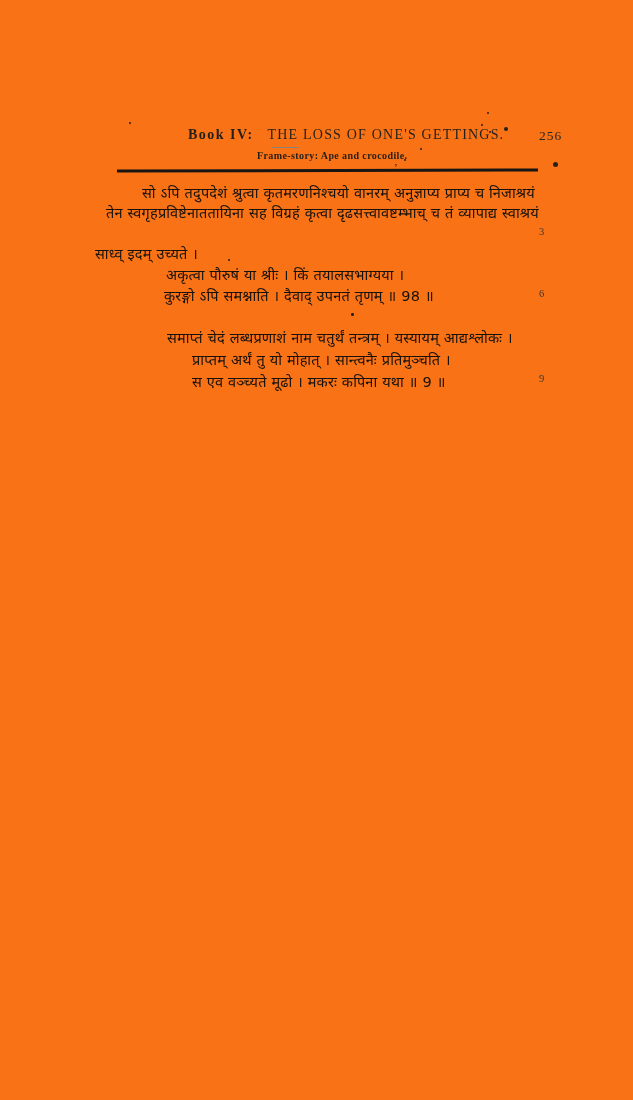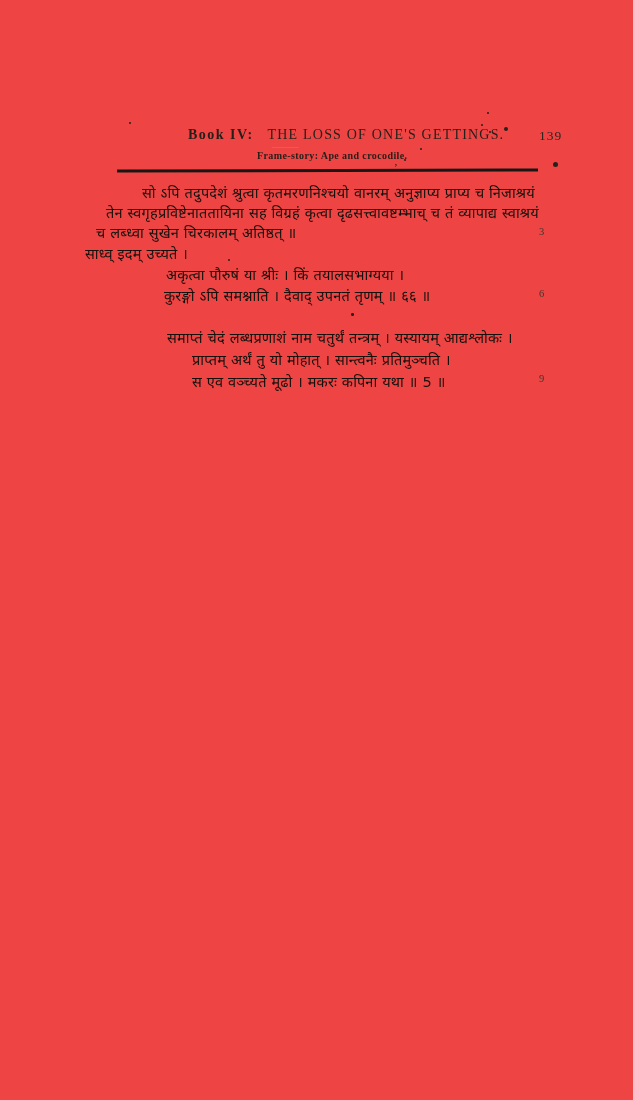--- a/index.html
+++ b/index.html
@@ -1,20 +1,20 @@
 <!DOCTYPE html>
 <html><head>
 <meta charset="utf-8">
 <style>
   html,body{margin:0;padding:0;background:#e8e8e6;}
   .page{
     position:relative;
     width:633px;height:1100px;
     margin:0 auto;
-    background:#ef4444;
+    background:#f97316;
     overflow:hidden;
     font-family:"Liberation Serif", serif;
     color:#1c1711;
   }
   
   .header-line{
     position:absolute;top:127px;left:188px;
     font-size:14px;letter-spacing:1px;white-space:nowrap;
     color:#241f19;
   }
@@ -45,21 +45,21 @@
   .dn{
     position:absolute;
     font-family:"DejaVu Sans", sans-serif;
     font-size:14.5px;line-height:20px;
     color:#16110c;white-space:nowrap;letter-spacing:0.2px;
     font-weight:500;
   }
   .l1{top:183px;left:142px;}
   .l2{top:203px;left:90px;margin-left:16px;}
   .l3{top:223px;left:96px;}
-  .l4{top:244px;left:85px;}
+  .l4{top:244px;left:95px;}
   .l5{top:265px;left:166px;}
   .l6{top:286px;left:164px;}
   .l7{top:328px;left:167px;}
   .l8{top:350px;left:192px;}
   .l9{top:372px;left:192px;}
   .lnum{
     position:absolute;left:539px;
     font-family:"Liberation Serif",serif;
     font-size:10.5px;color:#3c362e;
   }
@@ -80,41 +80,40 @@
   .sp10{top:148px;left:420px;width:2px;height:2px;}
 </style>
 </head>
 <body>
 
 <div class="page">
 
   <div class="header-line">
     <span class="book-label">Book IV:</span><span class="head-title">THE LOSS OF ONE'S GETTINGS.</span>
   </div>
-  <div class="page-number">139</div>
+  <div class="page-number">256</div>
   <div class="title-underline"></div>
   <div class="subtitle">Frame-story:  Ape and crocodile.</div>
 
   <div class="head-rule"></div>
   <div class="rule-tick">’</div>
 
   <div class="dn l1">सो ऽपि तदुपदेशं श्रुत्वा कृतमरणनिश्चयो वानरम् अनुज्ञाप्य प्राप्य च निजाश्रयं</div>
   <div class="dn l2">तेन स्वगृहप्रविष्टेनाततायिना सह विग्रहं कृत्वा दृढसत्त्वावष्टम्भाच् च तं व्यापाद्य स्वाश्रयं</div>
-  <div class="dn l3">च लब्ध्वा सुखेन चिरकालम् अतिष्ठत् ॥</div>
   <div class="lnum n3">3</div>
 
   <div class="dn l4">साध्व् इदम् उच्यते ।</div>
 
   <div class="dn l5">अकृत्वा पौरुषं या श्रीः । किं तयालसभाग्यया ।</div>
-  <div class="dn l6">कुरङ्गो ऽपि समश्नाति । दैवाद् उपनतं तृणम् ॥ ६६ ॥</div>
+  <div class="dn l6">कुरङ्गो ऽपि समश्नाति । दैवाद् उपनतं तृणम् ॥ 98 ॥</div>
   <div class="lnum n6">6</div>
 
   <div class="dn l7">समाप्तं चेदं लब्धप्रणाशं नाम चतुर्थं तन्त्रम् । यस्यायम् आद्यश्लोकः ।</div>
   <div class="dn l8">प्राप्तम् अर्थं तु यो मोहात् । सान्त्वनैः प्रतिमुञ्चति ।</div>
-  <div class="dn l9">स एव वञ्च्यते मूढो । मकरः कपिना यथा ॥ 5 ॥</div>
+  <div class="dn l9">स एव वञ्च्यते मूढो । मकरः कपिना यथा ॥ 9 ॥</div>
   <div class="lnum n9">9</div>
 
   <div class="speck sp1"></div>
   <div class="speck sp2"></div>
   <div class="speck sp3"></div>
   <div class="speck sp4"></div>
   <div class="speck sp5"></div>
   <div class="speck sp6"></div>
   <div class="speck sp7"></div>
   <div class="speck sp8"></div>

